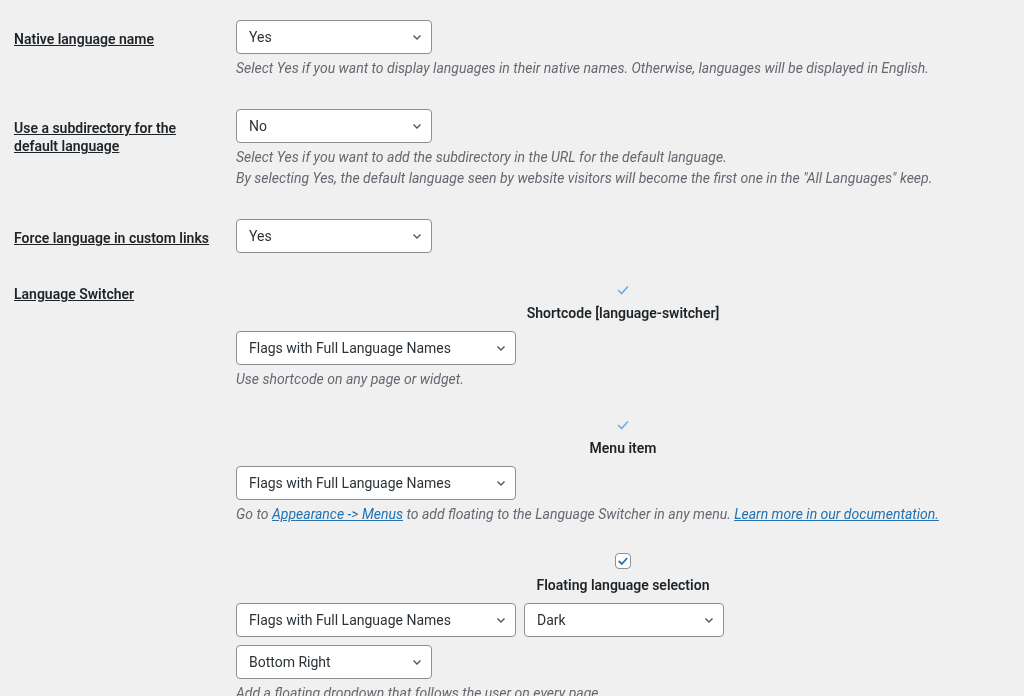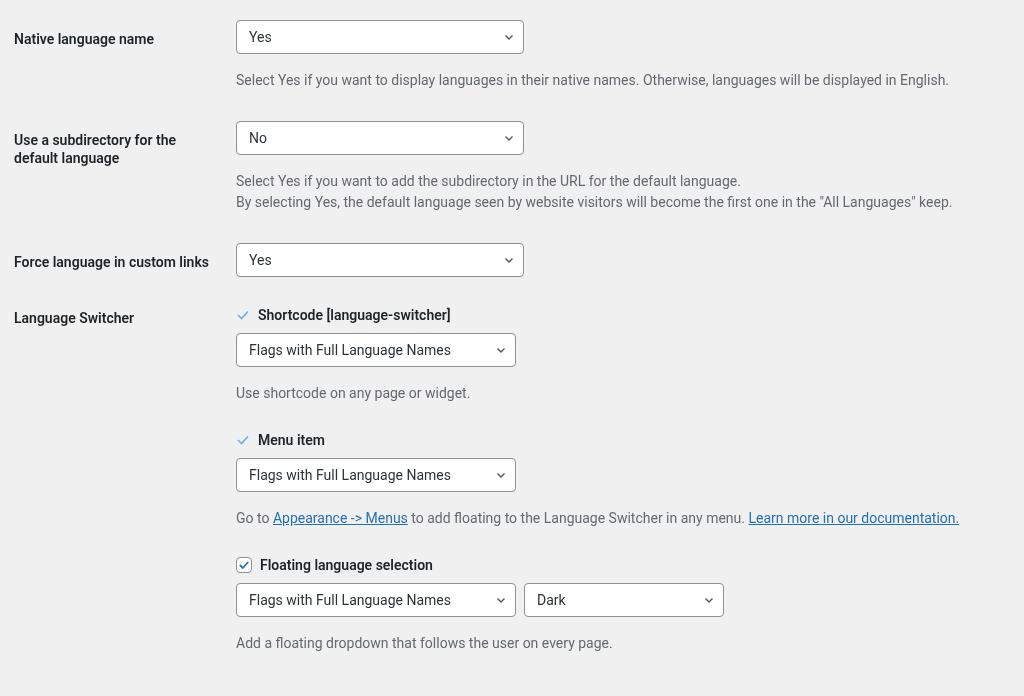--- a/index.html
+++ b/index.html
@@ -24,20 +24,21 @@
     width: 222px;
     flex: 0 0 222px;
     padding-right: 16px;
     padding-top: 10px;
   }
   .label-col .field-label {
     font-weight: 600;
     color: #1d2327;
     font-size: 14px;
     line-height: 1.3;
+    text-decoration: underline;
   }
   .control-col {
     flex: 1 1 auto;
   }
   .select {
     appearance: none;
     -webkit-appearance: none;
     background: #fff;
     border: 1px solid #8c8f94;
     border-radius: 4px;
@@ -54,36 +55,38 @@
   }
   .select-wrap .caret {
     position: absolute;
     right: 8px;
     top: 50%;
     transform: translateY(-50%);
     pointer-events: none;
     width: 14px; height: 14px;
     color: #50575e;
   }
-  .w244 { width: 288px; }
+  .w244 { width: 196px; }
   .w254 { width: 280px; }
   .w246 { width: 200px; }
   .desc {
-    margin-top: 16px;
+    margin-top: 4px;
     font-size: 14px;
     color: #646970;
     line-height: 1.5;
+    font-style: italic;
   }
   .sub-block { margin-bottom: 28px; }
   .sub-header {
     display: flex;
     align-items: center;
     gap: 8px;
     margin-bottom: 10px;
     font-size: 14px;
+    flex-direction: column;
   }
   .sub-header .title {
     font-weight: 600;
     color: #1d2327;
   }
   .check-icon {
     width: 14px; height: 14px;
     color: #72aee6;
     flex: 0 0 14px;
   }
@@ -216,19 +219,27 @@
                 <polyline points="5 8 10 13 15 8"></polyline>
               </svg>
           </div>
           <div class="select-wrap">
             <div class="select w246">Dark</div>
             <svg class="caret" viewBox="0 0 20 20" fill="none" stroke="currentColor" stroke-width="2">
                 <polyline points="5 8 10 13 15 8"></polyline>
               </svg>
           </div>
         </div>
+        <div>
+          <div class="select-wrap">
+            <div class="select w244">Bottom Right</div>
+            <svg class="caret" viewBox="0 0 20 20" fill="none" stroke="currentColor" stroke-width="2">
+                <polyline points="5 8 10 13 15 8"></polyline>
+              </svg>
+          </div>
+        </div>
         <div class="desc">Add a floating dropdown that follows the user on every page.</div>
       </div>
 
     </div>
   </div>
 
 </div>
 
 </body></html>

